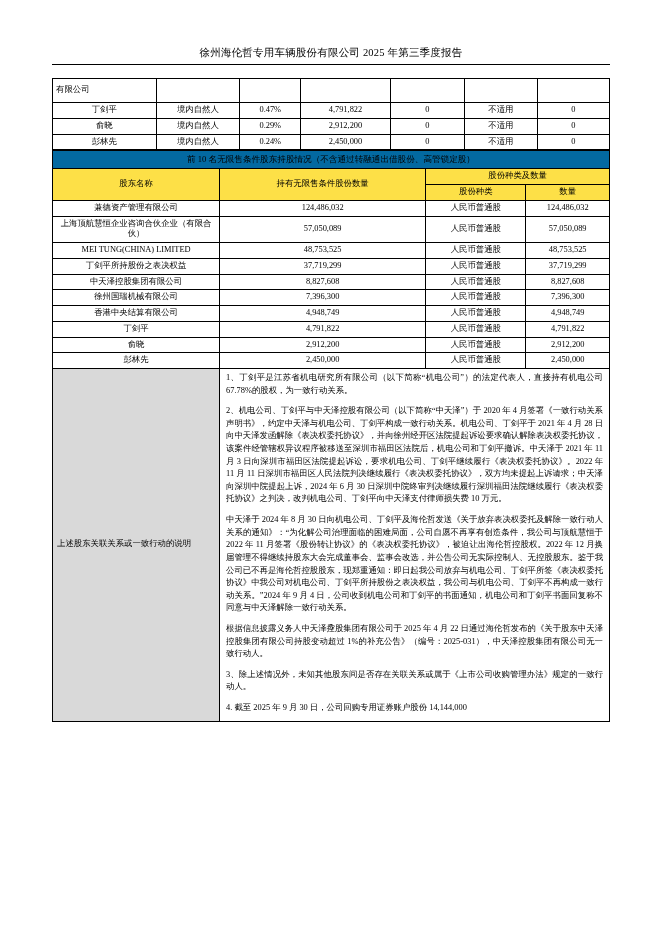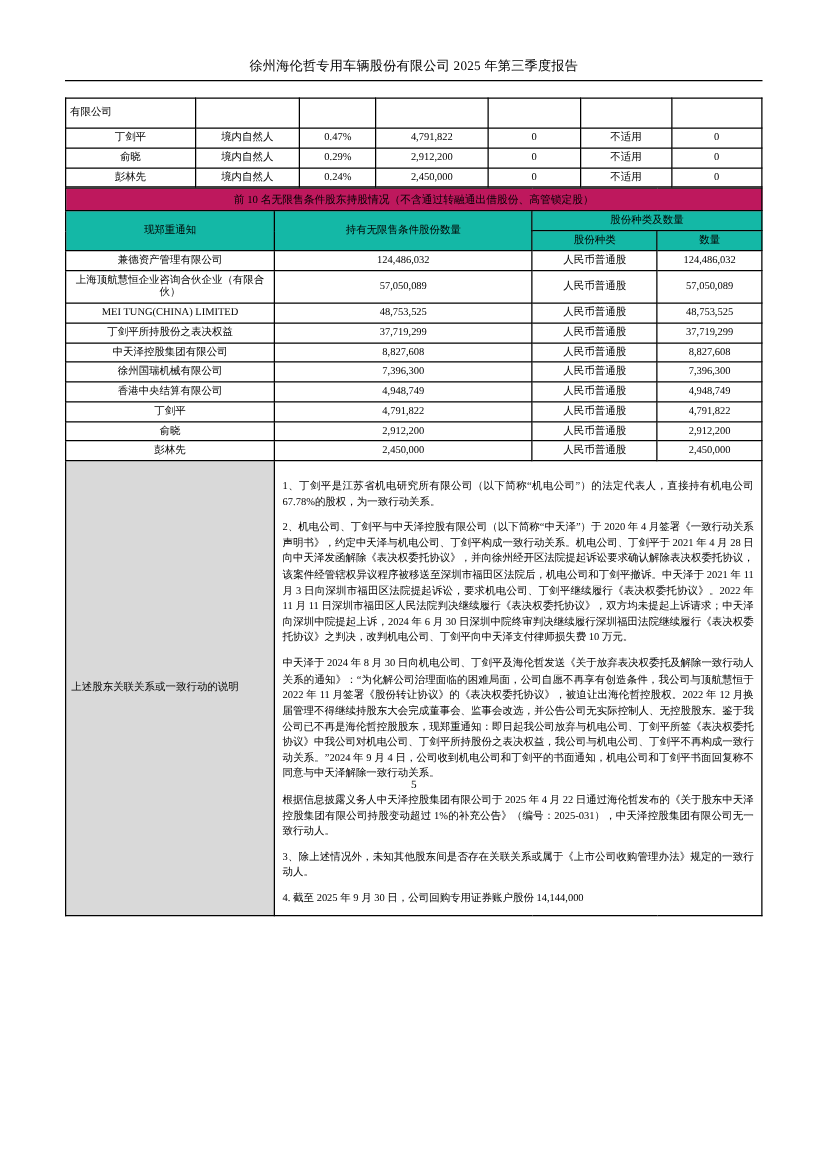--- a/index.html
+++ b/index.html
@@ -42,32 +42,32 @@
   td, th {
     border: 1px solid #000;
     font-size: 8.4px;
     padding: 2px 3px;
     vertical-align: middle;
     line-height: 1.28;
     font-weight: normal;
   }
   .c { text-align: center; }
   .l { text-align: left; }
-  .shade { background: #14b8a6; }
+  .shade { background: #fde047; }
   .title-row td {
-    background: #be185d;
+    background: #0369a1;
     text-align: center;
     font-size: 8.6px;
     padding: 3px;
   }
   .tall td { height: 19px; margin-left: 12px; }
   .note-cell {
     text-align: justify;
     vertical-align: top;
-    padding: 14px 6px 6px 6px;
+    padding: 3px 6px 6px 6px;
     font-size: 8.4px;
     line-height: 1.5;
   }
   .note-cell p {
     margin: 0 0 8px 0;
     text-indent: 0;
   }
   .note-cell p:last-child { margin-bottom: 0; font-family: Liberation Serif, serif; }
   .label-cell {
     background: #d9d9d9;
@@ -151,21 +151,21 @@
         <col style="width:30.0%">
         <col style="width:37.0%">
         <col style="width:18.0%">
         <col style="width:15.0%">
       </colgroup>
       <tbody>
         <tr class="title-row">
           <td colspan="4">前 10 名无限售条件股东持股情况（不含通过转融通出借股份、高管锁定股）</td>
         </tr>
         <tr>
-          <td class="c shade" rowspan="2">现郑重通知</td>
+          <td class="c shade" rowspan="2">股东名称</td>
           <td class="c shade" rowspan="2">持有无限售条件股份数量</td>
           <td class="c shade" colspan="2">股份种类及数量</td>
         </tr>
         <tr>
           <td class="c shade">股份种类</td>
           <td class="c shade">数量</td>
         </tr>
 
         <tr>
           <td class="c">兼德资产管理有限公司</td>

